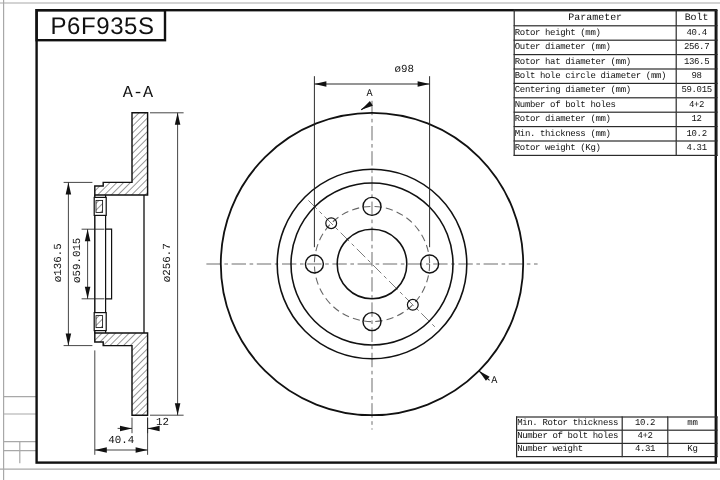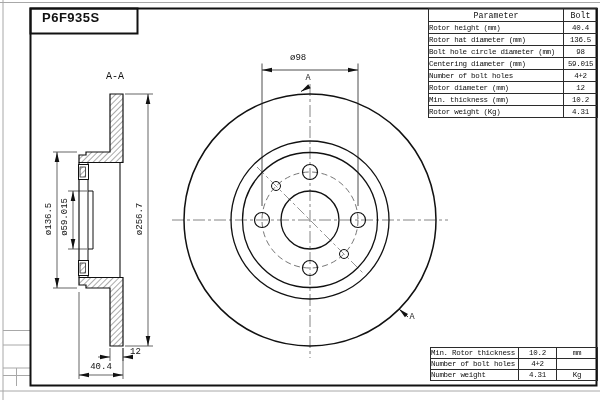--- a/index.html
+++ b/index.html
@@ -2,24 +2,24 @@
 <html><head>
 <meta charset="utf-8">
 <style>
   *{margin:0;padding:0;box-sizing:border-box}
   html,body{width:600px;height:400px}
   body{background:#fff;font-family:"Liberation Mono","DejaVu Sans Mono",monospace;color:#111}
   .stage{position:relative;width:600px;height:400px;background:#fff;overflow:hidden}
   svg.draw{position:absolute;left:0;top:0}
   .lbl{position:absolute;white-space:nowrap;color:#111;line-height:1.1}
   .part-no{left:42px;top:11px;font-family:"Liberation Sans","DejaVu Sans",sans-serif;
-           font-size:13px;font-weight:700;letter-spacing:0.5px}
-  .aa{left:97px;top:71px;width:36px;text-align:center;font-size:10px}
+           font-size:20px;font-weight:400;letter-spacing:0.5px}
+  .aa{left:97px;top:71px;width:36px;text-align:center;font-size:14px}
   .dim{font-size:9px}
-  .d98{left:290px;top:54px;width:40px;text-align:left}
+  .d98{left:305px;top:54px;width:40px;text-align:right}
   .amark{width:16px;text-align:center;font-size:8.5px}
   .atop{left:300px;top:74px}
   .abot{left:404px;top:313px}
   .rot{transform:rotate(-90deg);transform-origin:center;text-align:center}
   .d2567{left:121px;top:214px;width:40px}
   .d1365{left:30px;top:214px;width:40px}
   .d59{left:43px;top:212px;width:46px}
   .d12{left:130px;top:348px;width:16px}
   .d404{left:83px;top:363px;width:36px;text-align:center}
   table.tech{position:absolute;border-collapse:collapse;table-layout:fixed;
@@ -168,20 +168,24 @@
     <tbody>
         <tr>
       <th>Parameter</th>
       <th>Bolt</th>
     </tr>
     <tr>
           <td class="lab">Rotor height (mm)</td>
           <td class="val">40.4</td>
         </tr>
     <tr>
+          <td class="lab">Outer diameter (mm)</td>
+          <td class="val">256.7</td>
+        </tr>
+    <tr>
           <td class="lab">Rotor hat diameter (mm)</td>
           <td class="val">136.5</td>
         </tr>
     <tr>
           <td class="lab">Bolt hole circle diameter (mm)</td>
           <td class="val">98</td>
         </tr>
     <tr>
           <td class="lab">Centering diameter (mm)</td>
           <td class="val">59.015</td>

